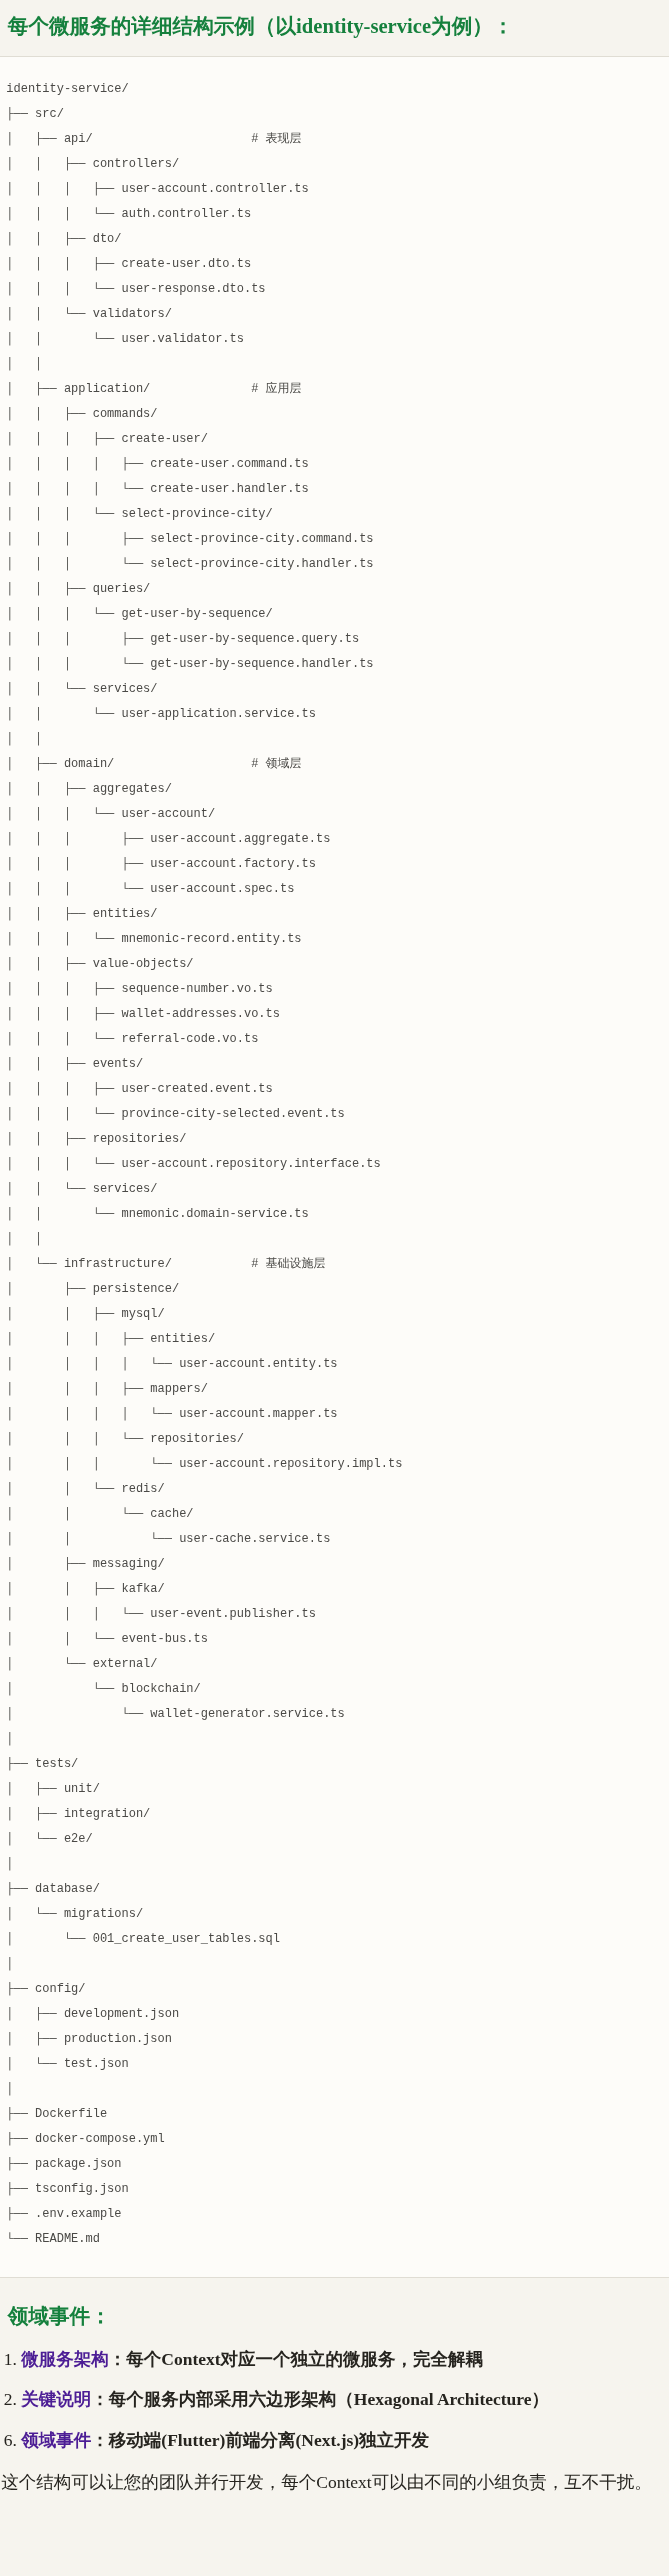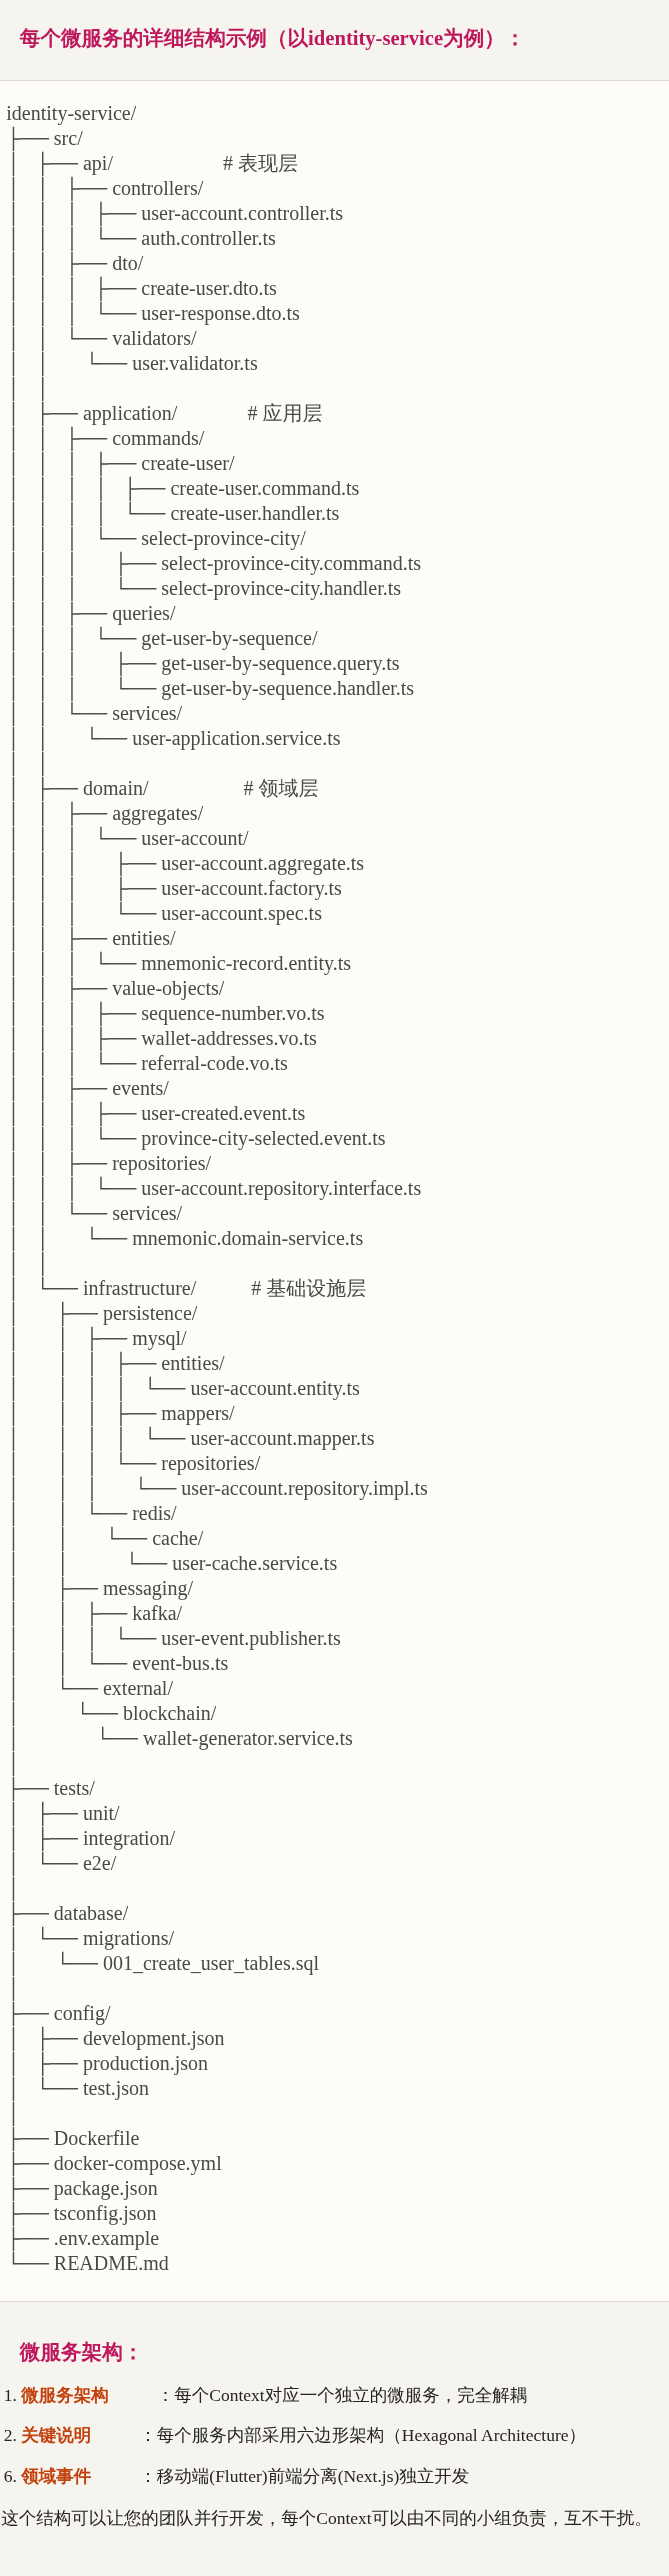--- a/index.html
+++ b/index.html
@@ -6,71 +6,71 @@
   body {
     width: 669px;
     background: #f6f4ee;
     color: #26241f;
     font-family: "Liberation Serif", "DejaVu Serif", serif;
   }
   .page { width: 669px; }
   .title {
     font-size: 20.6px;
     font-weight: 700;
-    color: #be185d;
-    margin: 16px;
+    color: #15803d;
+    margin: 4px;
     padding: 8.8px 5px 11.3px 3.8px;
     line-height: 27.5px;
   }
   .code-block {
     margin: 0;
     background: #fdfcf9;
     border-top: 0.6px solid #e0ddd4;
     border-bottom: 0.6px solid #e0ddd4;
     padding: 20px 6.3px 25px 6.3px;
-    font-family: Liberation Serif, serif;
-    font-size: 20px;
+    font-family: Liberation Mono, monospace;
+    font-size: 12px;
     line-height: 25px;
     color: #4a4946;
     overflow: hidden;
   }
   .tree-line { white-space: pre; height: 25px; }
   .notes-title {
     padding-top: 21px;
     padding-bottom: 0;
   }
   .notes { padding: 0 3.8px; margin: 0; }
   .note-item {
     font-size: 17.5px;
     line-height: 23px;
     margin: 17.5px 0;
     color: #26241f;
     white-space: nowrap;
   }
   .note-num { margin-right: 4.4px; }
-  .note-term { font-weight: 700; color: #c2410c; }
-  .note-rest { font-weight: 400; margin-left: 48px; }
+  .note-term { font-weight: 700; color: #4c1d95; }
+  .note-rest { font-weight: 700; }
   .closing {
     font-size: 17.5px;
     line-height: 23px;
     margin: 19px 0 0 0;
     padding: 0 1.3px 8.8px 1.3px;
     white-space: nowrap;
   }
 </style>
 </head>
 <body>
 
 <div class="page">
 
   <h2 class="title">每个微服务的详细结构示例（以identity-service为例）：</h2>
 
   <pre class="code-block" id="tree"><div class="tree-line">identity-service/</div><div class="tree-line">├── src/</div><div class="tree-line">│   ├── api/                      # 表现层</div><div class="tree-line">│   │   ├── controllers/</div><div class="tree-line">│   │   │   ├── user-account.controller.ts</div><div class="tree-line">│   │   │   └── auth.controller.ts</div><div class="tree-line">│   │   ├── dto/</div><div class="tree-line">│   │   │   ├── create-user.dto.ts</div><div class="tree-line">│   │   │   └── user-response.dto.ts</div><div class="tree-line">│   │   └── validators/</div><div class="tree-line">│   │       └── user.validator.ts</div><div class="tree-line">│   │</div><div class="tree-line">│   ├── application/              # 应用层</div><div class="tree-line">│   │   ├── commands/</div><div class="tree-line">│   │   │   ├── create-user/</div><div class="tree-line">│   │   │   │   ├── create-user.command.ts</div><div class="tree-line">│   │   │   │   └── create-user.handler.ts</div><div class="tree-line">│   │   │   └── select-province-city/</div><div class="tree-line">│   │   │       ├── select-province-city.command.ts</div><div class="tree-line">│   │   │       └── select-province-city.handler.ts</div><div class="tree-line">│   │   ├── queries/</div><div class="tree-line">│   │   │   └── get-user-by-sequence/</div><div class="tree-line">│   │   │       ├── get-user-by-sequence.query.ts</div><div class="tree-line">│   │   │       └── get-user-by-sequence.handler.ts</div><div class="tree-line">│   │   └── services/</div><div class="tree-line">│   │       └── user-application.service.ts</div><div class="tree-line">│   │</div><div class="tree-line">│   ├── domain/                   # 领域层</div><div class="tree-line">│   │   ├── aggregates/</div><div class="tree-line">│   │   │   └── user-account/</div><div class="tree-line">│   │   │       ├── user-account.aggregate.ts</div><div class="tree-line">│   │   │       ├── user-account.factory.ts</div><div class="tree-line">│   │   │       └── user-account.spec.ts</div><div class="tree-line">│   │   ├── entities/</div><div class="tree-line">│   │   │   └── mnemonic-record.entity.ts</div><div class="tree-line">│   │   ├── value-objects/</div><div class="tree-line">│   │   │   ├── sequence-number.vo.ts</div><div class="tree-line">│   │   │   ├── wallet-addresses.vo.ts</div><div class="tree-line">│   │   │   └── referral-code.vo.ts</div><div class="tree-line">│   │   ├── events/</div><div class="tree-line">│   │   │   ├── user-created.event.ts</div><div class="tree-line">│   │   │   └── province-city-selected.event.ts</div><div class="tree-line">│   │   ├── repositories/</div><div class="tree-line">│   │   │   └── user-account.repository.interface.ts</div><div class="tree-line">│   │   └── services/</div><div class="tree-line">│   │       └── mnemonic.domain-service.ts</div><div class="tree-line">│   │</div><div class="tree-line">│   └── infrastructure/           # 基础设施层</div><div class="tree-line">│       ├── persistence/</div><div class="tree-line">│       │   ├── mysql/</div><div class="tree-line">│       │   │   ├── entities/</div><div class="tree-line">│       │   │   │   └── user-account.entity.ts</div><div class="tree-line">│       │   │   ├── mappers/</div><div class="tree-line">│       │   │   │   └── user-account.mapper.ts</div><div class="tree-line">│       │   │   └── repositories/</div><div class="tree-line">│       │   │       └── user-account.repository.impl.ts</div><div class="tree-line">│       │   └── redis/</div><div class="tree-line">│       │       └── cache/</div><div class="tree-line">│       │           └── user-cache.service.ts</div><div class="tree-line">│       ├── messaging/</div><div class="tree-line">│       │   ├── kafka/</div><div class="tree-line">│       │   │   └── user-event.publisher.ts</div><div class="tree-line">│       │   └── event-bus.ts</div><div class="tree-line">│       └── external/</div><div class="tree-line">│           └── blockchain/</div><div class="tree-line">│               └── wallet-generator.service.ts</div><div class="tree-line">│</div><div class="tree-line">├── tests/</div><div class="tree-line">│   ├── unit/</div><div class="tree-line">│   ├── integration/</div><div class="tree-line">│   └── e2e/</div><div class="tree-line">│</div><div class="tree-line">├── database/</div><div class="tree-line">│   └── migrations/</div><div class="tree-line">│       └── 001_create_user_tables.sql</div><div class="tree-line">│</div><div class="tree-line">├── config/</div><div class="tree-line">│   ├── development.json</div><div class="tree-line">│   ├── production.json</div><div class="tree-line">│   └── test.json</div><div class="tree-line">│</div><div class="tree-line">├── Dockerfile</div><div class="tree-line">├── docker-compose.yml</div><div class="tree-line">├── package.json</div><div class="tree-line">├── tsconfig.json</div><div class="tree-line">├── .env.example</div><div class="tree-line">└── README.md</div></pre>
 
-  <h2 class="title notes-title">微服务架构：</h2>
+  <h2 class="title notes-title">领域事件：</h2>
 
   <div class="notes" id="notes">
       <div class="note-item"><span class="note-num">1.</span><span class="note-term">微服务架构</span><span class="note-rest">：每个Context对应一个独立的微服务，完全解耦</span></div>
       <div class="note-item"><span class="note-num">2.</span><span class="note-term">关键说明</span><span class="note-rest">：每个服务内部采用六边形架构（Hexagonal Architecture）</span></div>
       <div class="note-item"><span class="note-num">6.</span><span class="note-term">领域事件</span><span class="note-rest">：移动端(Flutter)前端分离(Next.js)独立开发</span></div>
     </div>
 
   <p class="closing">这个结构可以让您的团队并行开发，每个Context可以由不同的小组负责，互不干扰。</p>
 
 </div>

